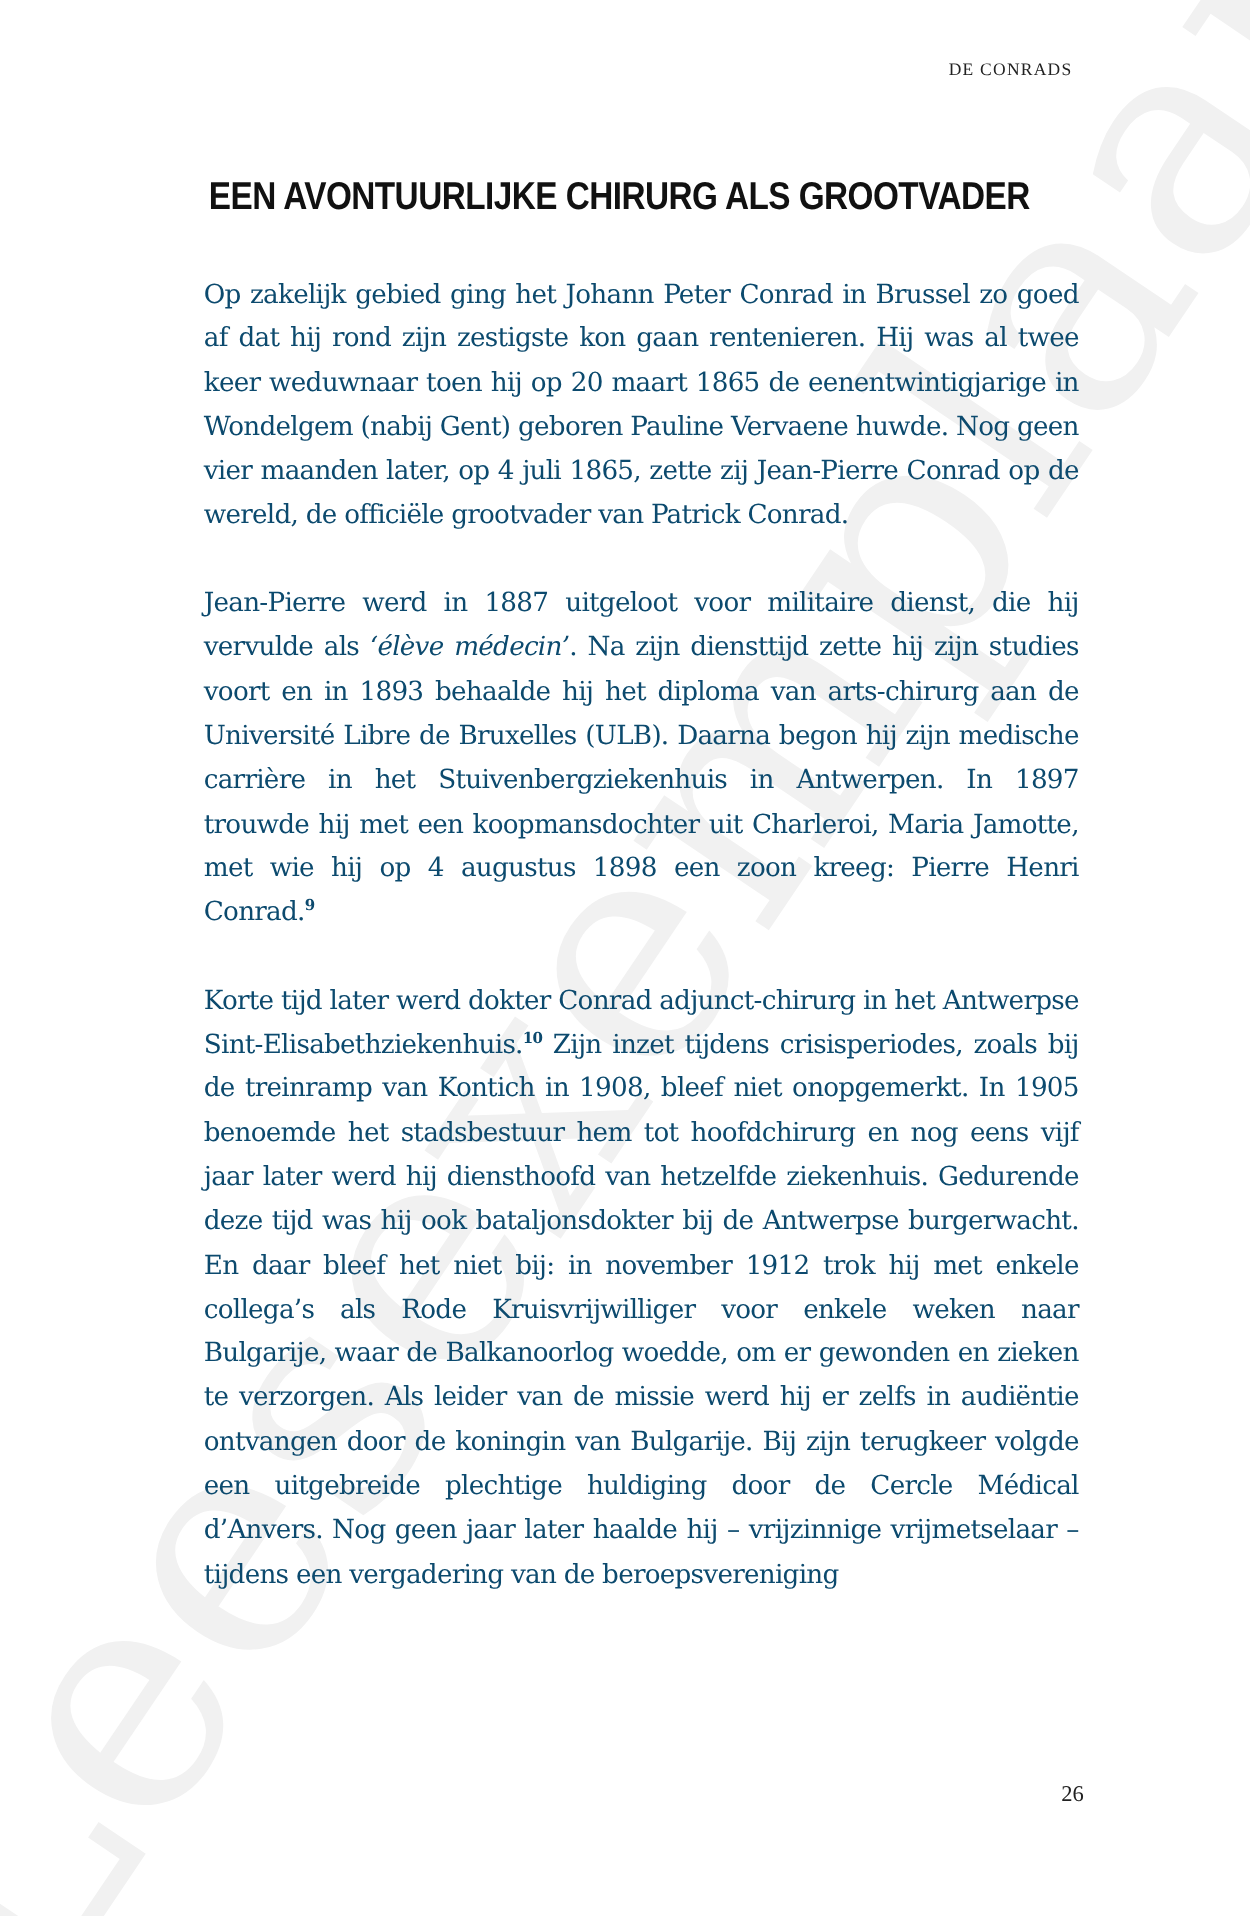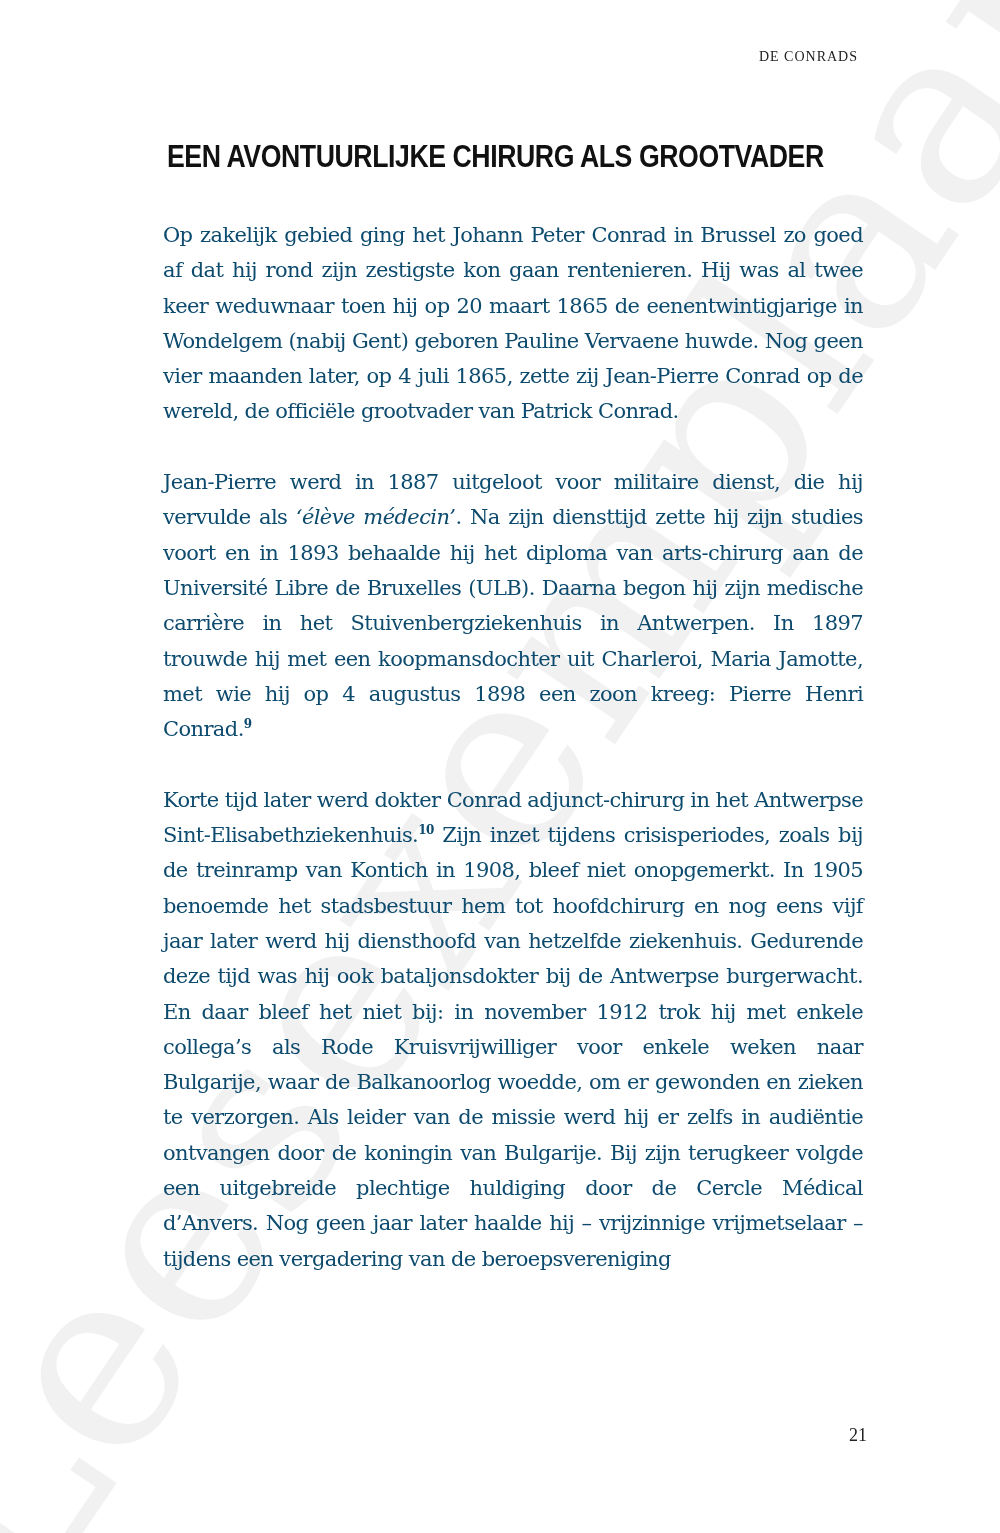--- a/index.html
+++ b/index.html
@@ -47,14 +47,14 @@
   <h1 class="chapter-title" style="margin:0;">EEN AVONTUURLIJKE CHIRURG ALS GROOTVADER</h1>
 
   <div class="body-text">
     <p>
       <span>Op zakelijk gebied ging het Johann Peter Conrad in Brussel zo goed af dat hij rond zijn zestigste kon gaan rentenieren. Hij was al twee keer weduwnaar toen hij op 20 maart 1865 de eenentwintigjarige in Wondelgem (nabij Gent) geboren Pauline Vervaene huwde. Nog geen vier maanden later, op 4 juli 1865, zette zij Jean-Pierre Conrad op de wereld, de officiële grootvader van Patrick Conrad.</span>
     </p>
     <p><span>Jean-Pierre werd in 1887 uitgeloot voor militaire dienst, die hij vervulde als </span><em>‘élève médecin’</em><span>. Na zijn diensttijd zette hij zijn studies voort en in 1893 behaalde hij het diploma van arts-chirurg aan de Université Libre de Bruxelles (ULB). Daarna begon hij zijn medische carrière in het Stuivenbergziekenhuis in Antwerpen. In 1897 trouwde hij met een koopmansdochter uit Charleroi, Maria Jamotte, met wie hij op 4 augustus 1898 een zoon kreeg: Pierre Henri Conrad.</span><sup class="note-ref">9</sup></p>
     <p><span>Korte tijd later werd dokter Conrad adjunct-chirurg in het Antwerpse Sint-Elisabethziekenhuis.</span><sup class="note-ref">10</sup><span> Zijn inzet tijdens crisisperiodes, zoals bij de treinramp van Kontich in 1908, bleef niet onopgemerkt. In 1905 benoemde het stadsbestuur hem tot hoofdchirurg en nog eens vijf jaar later werd hij diensthoofd van hetzelfde ziekenhuis. Gedurende deze tijd was hij ook bataljonsdokter bij de Antwerpse burgerwacht. En daar bleef het niet bij: in november 1912 trok hij met enkele collega’s als Rode Kruisvrijwilliger voor enkele weken naar Bulgarije, waar de Balkanoorlog woedde, om er gewonden en zieken te verzorgen. Als leider van de missie werd hij er zelfs in audiëntie ontvangen door de koningin van Bulgarije. Bij zijn terugkeer volgde een uitgebreide plechtige huldiging door de Cercle Médical d’Anvers. Nog geen jaar later haalde hij – vrijzinnige vrijmetselaar – tijdens een vergadering van de beroepsvereniging</span></p>
   </div>
 
-  <div class="page-number">21</div>
+  <div class="page-number">26</div>
 </div>
 
 </body></html>

